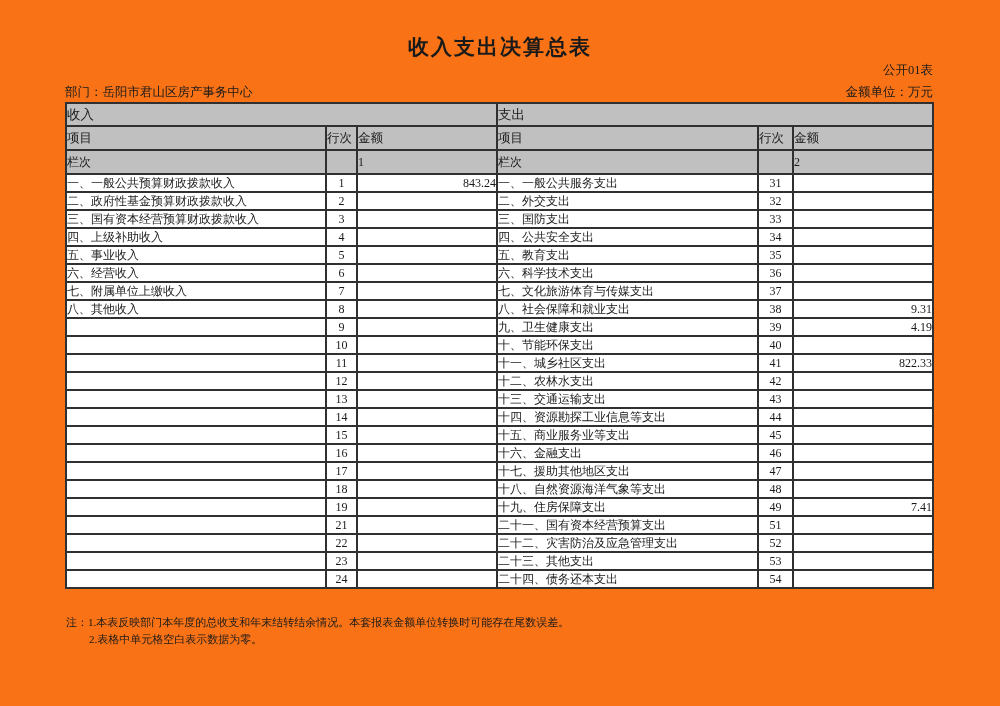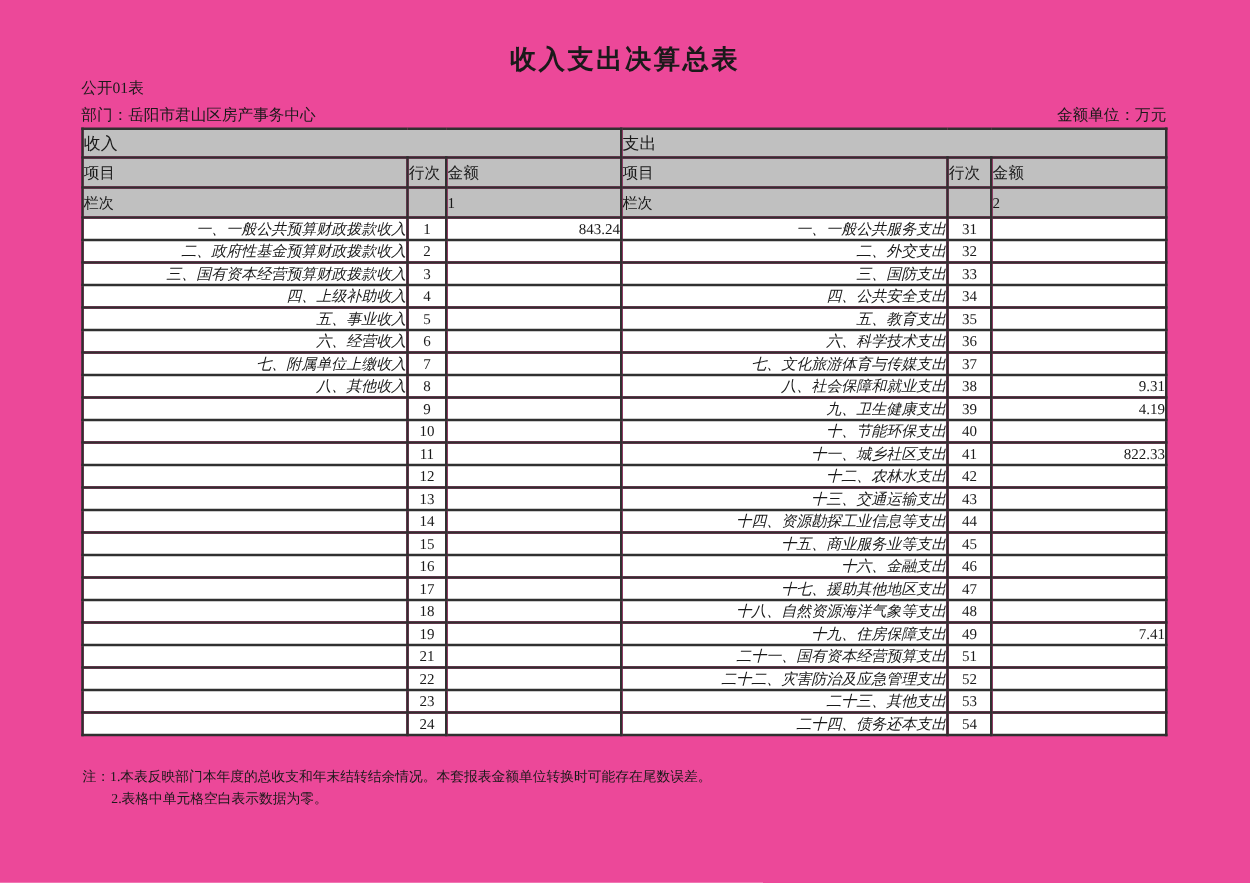--- a/index.html
+++ b/index.html
@@ -1,28 +1,28 @@
 <!DOCTYPE html>
 <html><head>
 <meta charset="utf-8">
 <style>
   html,body{margin:0;padding:0;}
   body{
     width:1000px;height:706px;background:#ffffff;
     font-family:"Liberation Serif","DejaVu Serif",serif;
     color:#1a1a1a;
   }
-  .page{position:relative;width:1000px;height:706px;overflow:hidden;background:#ec4899;}
+  .page{position:relative;width:1000px;height:706px;overflow:hidden;background:#f97316;}
   .doc-title{
     position:absolute;top:33px;left:0;width:1000px;
     text-align:center;font-size:21px;font-weight:bold;letter-spacing:2px;
   }
   .table-code{
     position:absolute;top:62px;left:65px;width:868px;
-    text-align:left;font-size:12.5px;
+    text-align:right;font-size:12.5px;
   }
   .meta-row{
     position:absolute;top:84px;left:65px;width:868px;
     display:flex;justify-content:space-between;font-size:12.5px;
   }
   table.main{
     position:absolute;top:102px;left:65px;width:869px;
     border-collapse:collapse;table-layout:fixed;
     font-size:12px;
   }
@@ -30,21 +30,21 @@
     border:2px solid #303030;
     padding:0;margin:0;
     overflow:hidden;white-space:nowrap;
     font-weight:normal;
   }
   table.main th{background:#c0c0c0;}
   tr.sec-head th{height:21px;font-size:13.5px;}
   tr.col-head th{height:22px;font-size:12.5px;}
   tr.idx-head th{height:22px;font-size:12px;}
   tr.data-row td{height:16px;line-height:16px;background:#ffffff;font-size:12px;}
-  td.item, th.item{text-align:right;padding-left:4px;font-style:italic;}
+  td.item, th.item{text-align:left;padding-left:4px;}
   td.line, th.line{text-align:center;}
   td.amount, th.amount{text-align:right;padding-right:4px;}
   th.center{text-align:left;}
   .notes{
     position:absolute;top:614px;left:66px;width:900px;
     font-size:11px;line-height:16.5px;
   }
   .notes .note-line2{padding-left:23px;}
 </style>
 </head>

